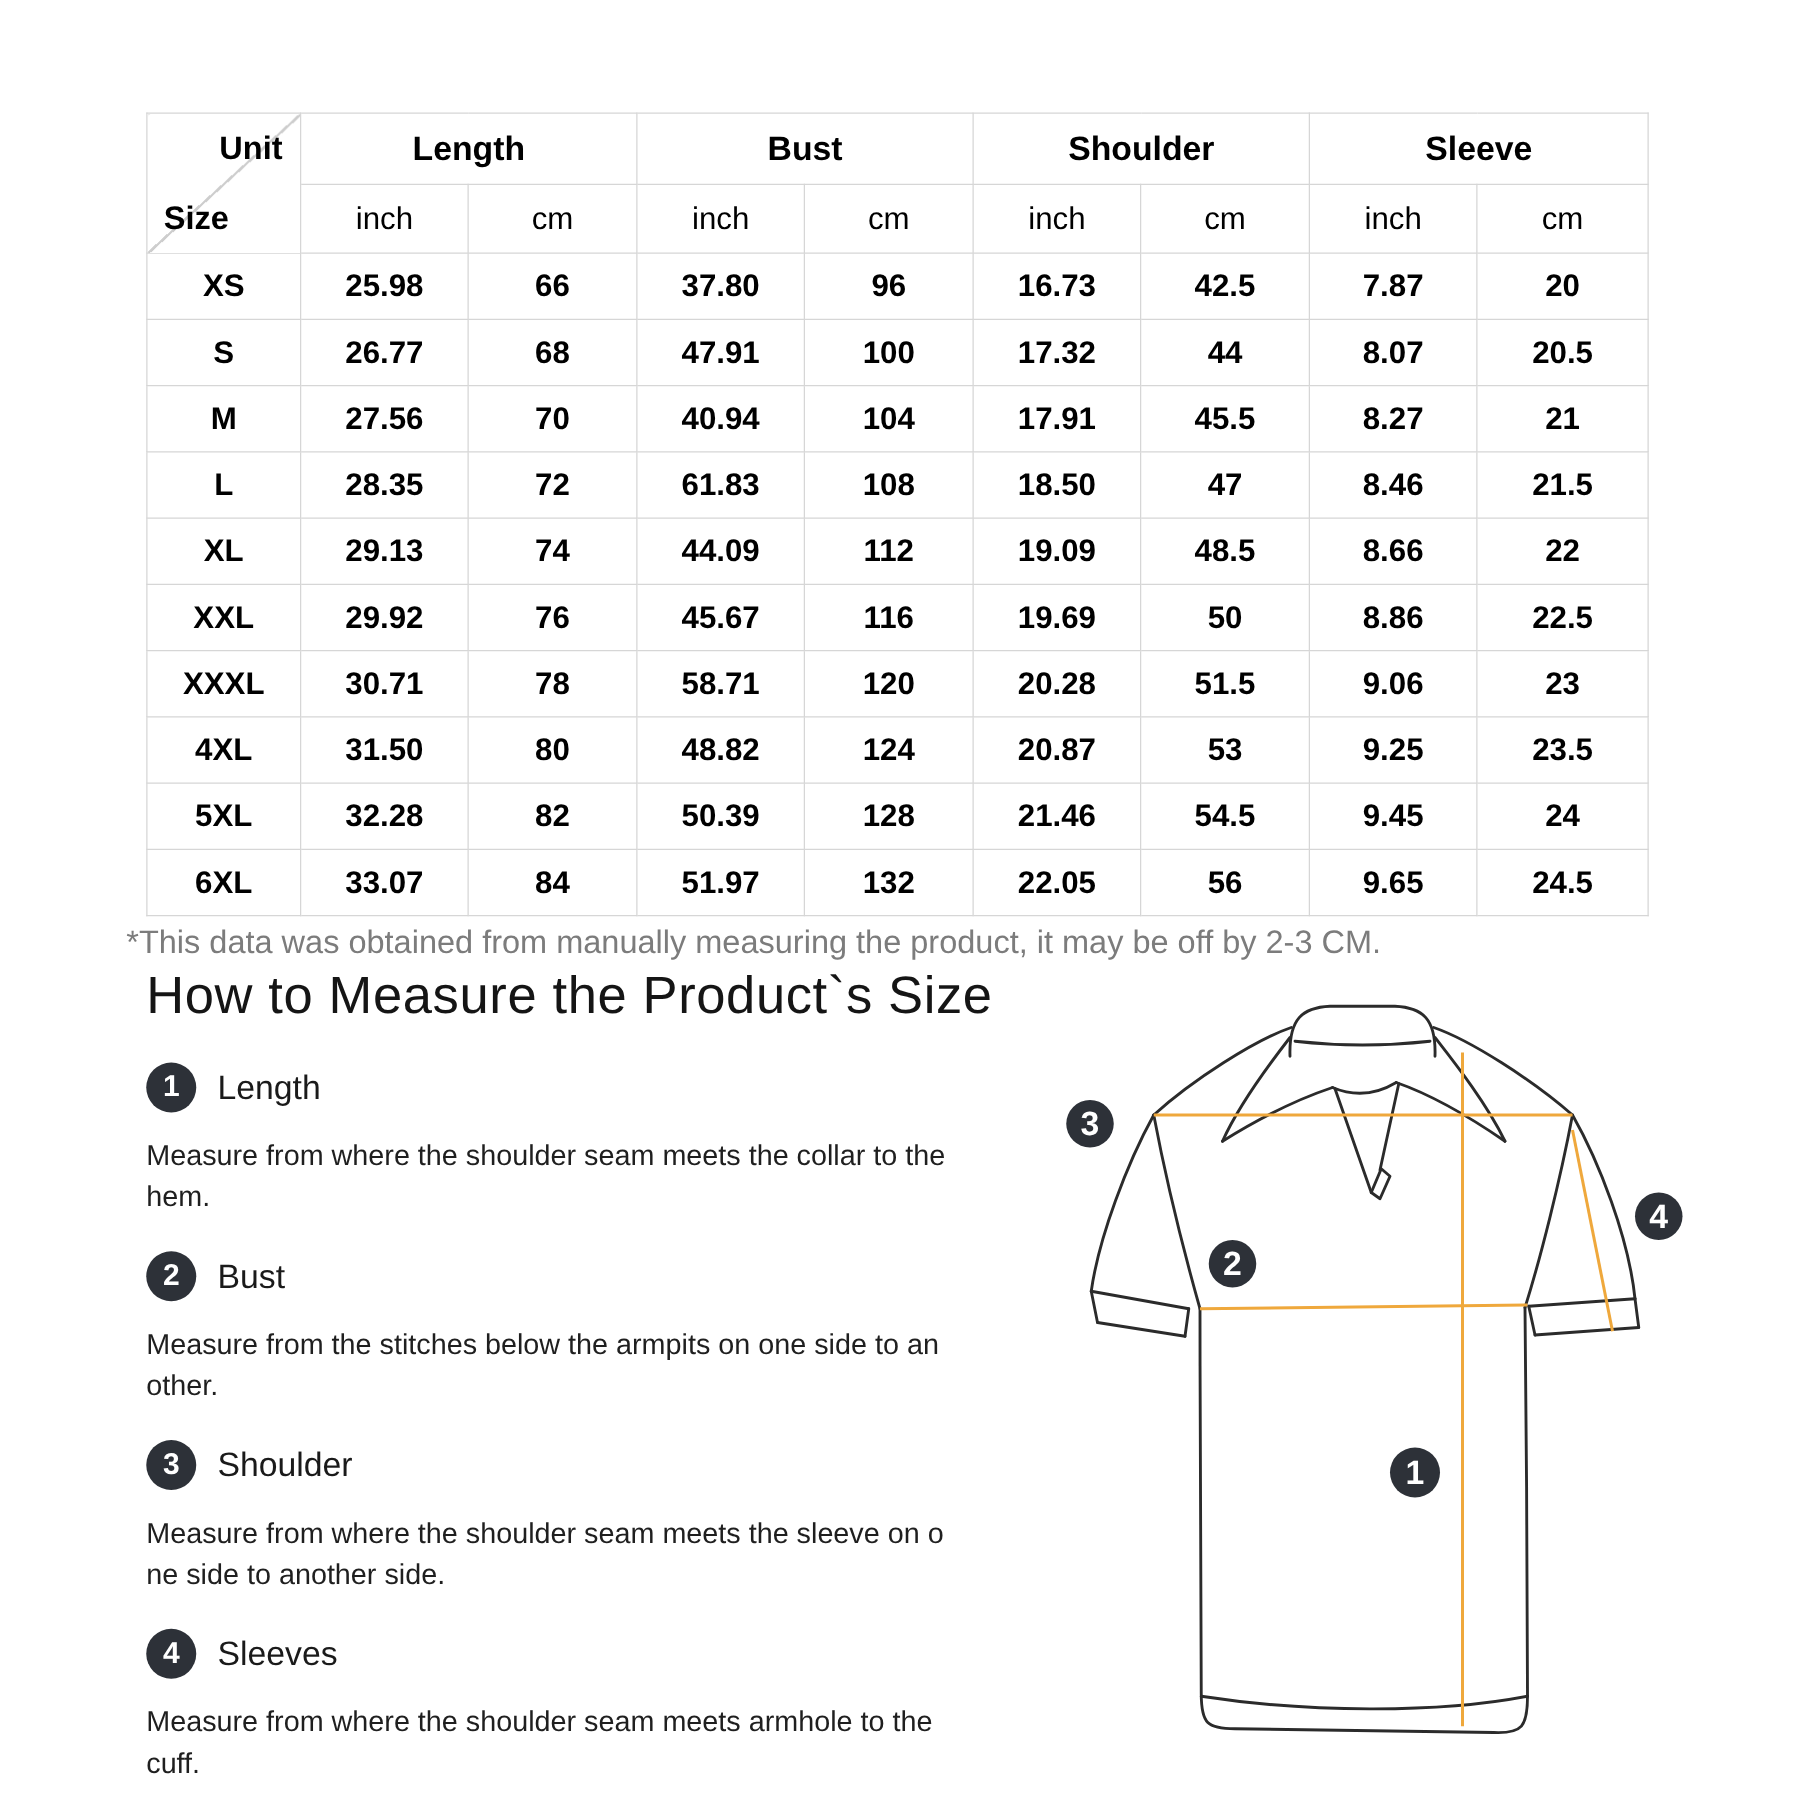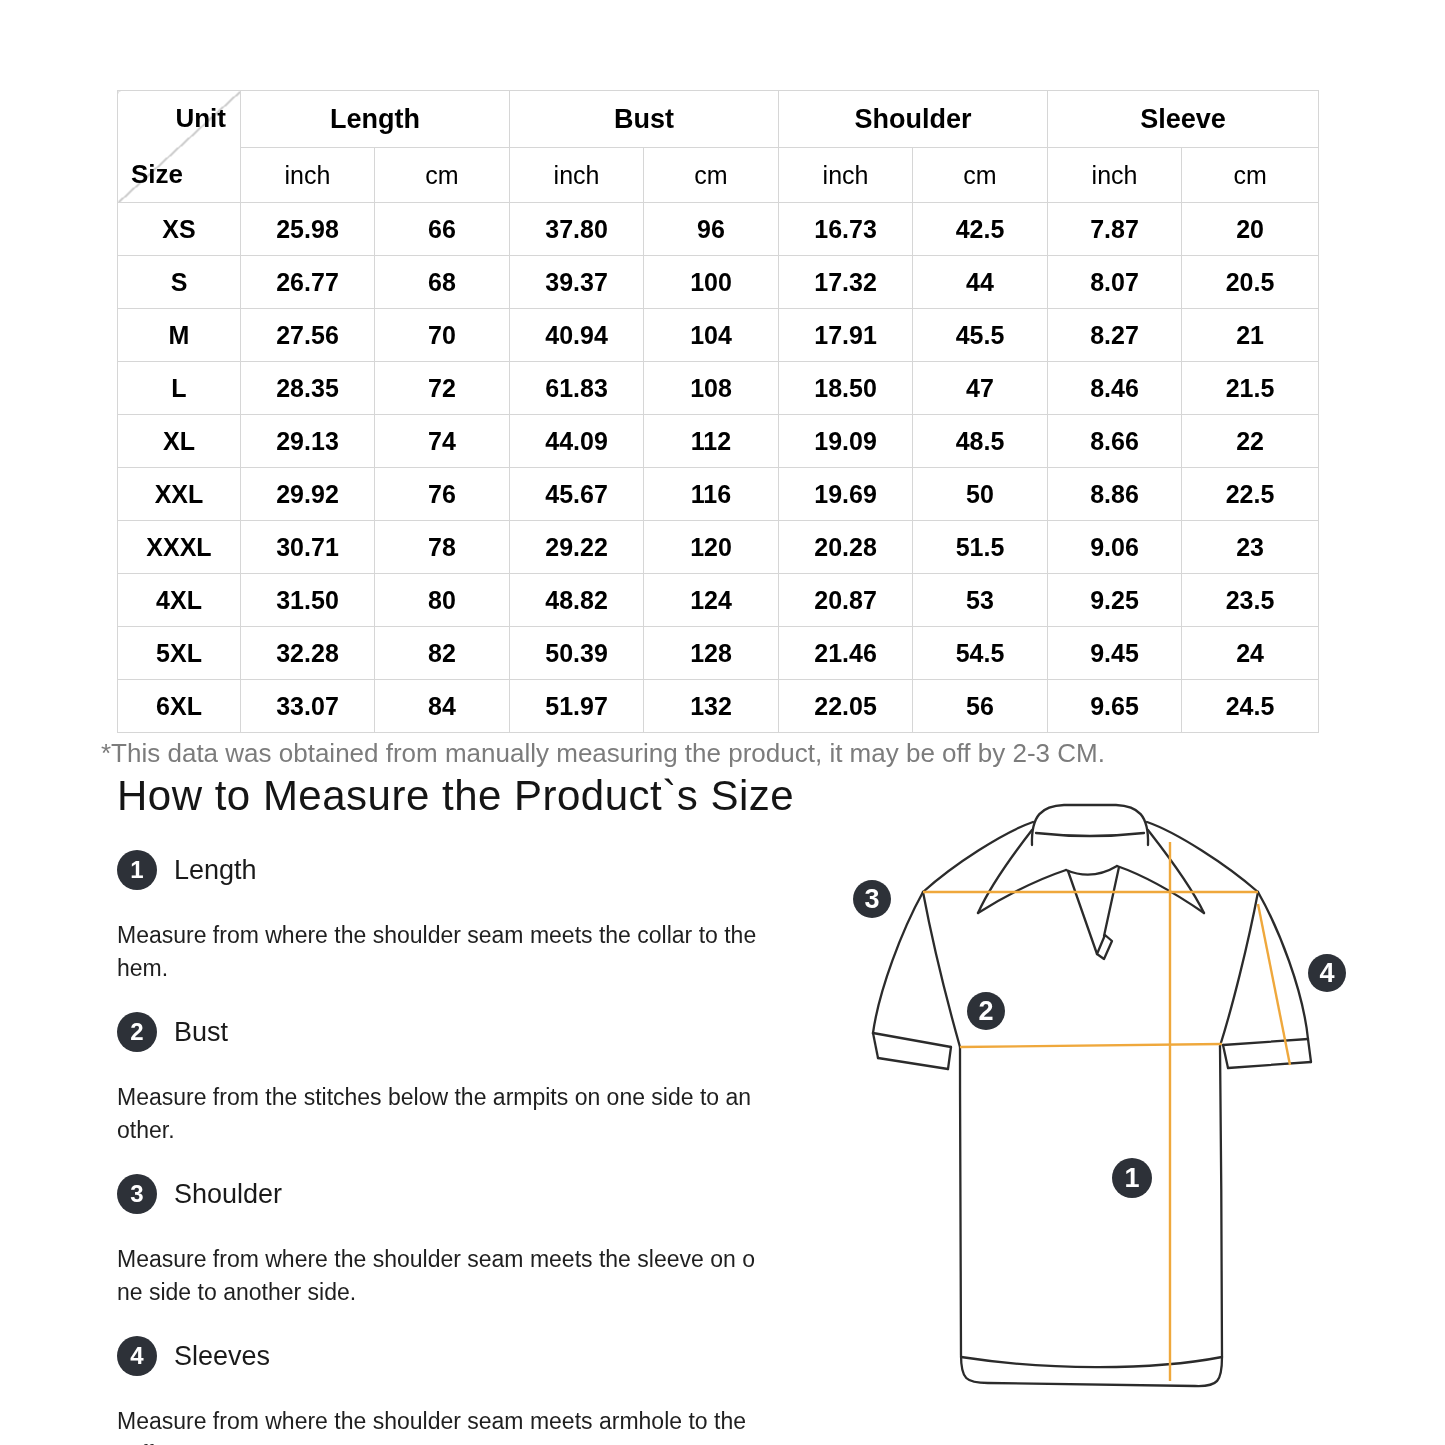--- a/index.html
+++ b/index.html
@@ -33,21 +33,21 @@
   
   .guide{position:absolute;left:117px;top:772px;width:700px;}
   .guide-title{font-size:42px;font-weight:400;color:#151515;letter-spacing:0.5px;}
   .steps{margin-top:30px;}
   .step-header{display:flex;align-items:center;gap:17px;height:40px;}
   .step-badge{width:40px;height:40px;border-radius:50%;background:#2d3138;color:#fff;
     display:flex;align-items:center;justify-content:center;
     font-size:24px;font-weight:700;flex:0 0 40px;}
   .step-label{font-size:27px;color:#1a1a1a;}
   .step-desc{font-size:23px;line-height:33px;color:#1f1f1f;
-    white-space:pre-line;margin:29px 0 27px 0;}
+    white-space:pre-line;margin:18px 0 27px 0;}
 
   
   .diagram{position:absolute;left:820px;top:790px;width:620px;height:620px;}
   .diagram g[data-name="shirt-outline"] path{fill:none;stroke-width:2.3;
     stroke-linecap:round;stroke-linejoin:round;}
   .diagram g[data-name="measure-lines"] path{fill:none;stroke-width:2.4;stroke-linecap:butt;}
   .diagram g[data-name="marker-circles"] circle{stroke:none;}
   .diagram text.marker-num{font-family:"Liberation Sans", sans-serif;
     font-size:27px;font-weight:700;text-anchor:middle;}
 </style>
@@ -102,21 +102,21 @@
         <td class="val-cell" data-name="bust-cm-value">96</td>
         <td class="val-cell" data-name="shoulder-inch-value">16.73</td>
         <td class="val-cell" data-name="shoulder-cm-value">42.5</td>
         <td class="val-cell" data-name="sleeve-inch-value">7.87</td>
         <td class="val-cell" data-name="sleeve-cm-value">20</td>
       </tr>
         <tr data-name="table-row">
         <th class="size-cell" data-name="size-label">S</th>
         <td class="val-cell" data-name="length-inch-value">26.77</td>
         <td class="val-cell" data-name="length-cm-value">68</td>
-        <td class="val-cell" data-name="bust-inch-value">39.37</td>
+        <td class="val-cell" data-name="bust-inch-value">47.91</td>
         <td class="val-cell" data-name="bust-cm-value">100</td>
         <td class="val-cell" data-name="shoulder-inch-value">17.32</td>
         <td class="val-cell" data-name="shoulder-cm-value">44</td>
         <td class="val-cell" data-name="sleeve-inch-value">8.07</td>
         <td class="val-cell" data-name="sleeve-cm-value">20.5</td>
       </tr>
         <tr data-name="table-row">
         <th class="size-cell" data-name="size-label">M</th>
         <td class="val-cell" data-name="length-inch-value">27.56</td>
         <td class="val-cell" data-name="length-cm-value">70</td>
@@ -157,21 +157,21 @@
         <td class="val-cell" data-name="bust-cm-value">116</td>
         <td class="val-cell" data-name="shoulder-inch-value">19.69</td>
         <td class="val-cell" data-name="shoulder-cm-value">50</td>
         <td class="val-cell" data-name="sleeve-inch-value">8.86</td>
         <td class="val-cell" data-name="sleeve-cm-value">22.5</td>
       </tr>
         <tr data-name="table-row">
         <th class="size-cell" data-name="size-label">XXXL</th>
         <td class="val-cell" data-name="length-inch-value">30.71</td>
         <td class="val-cell" data-name="length-cm-value">78</td>
-        <td class="val-cell" data-name="bust-inch-value">29.22</td>
+        <td class="val-cell" data-name="bust-inch-value">58.71</td>
         <td class="val-cell" data-name="bust-cm-value">120</td>
         <td class="val-cell" data-name="shoulder-inch-value">20.28</td>
         <td class="val-cell" data-name="shoulder-cm-value">51.5</td>
         <td class="val-cell" data-name="sleeve-inch-value">9.06</td>
         <td class="val-cell" data-name="sleeve-cm-value">23</td>
       </tr>
         <tr data-name="table-row">
         <th class="size-cell" data-name="size-label">4XL</th>
         <td class="val-cell" data-name="length-inch-value">31.50</td>
         <td class="val-cell" data-name="length-cm-value">80</td>

